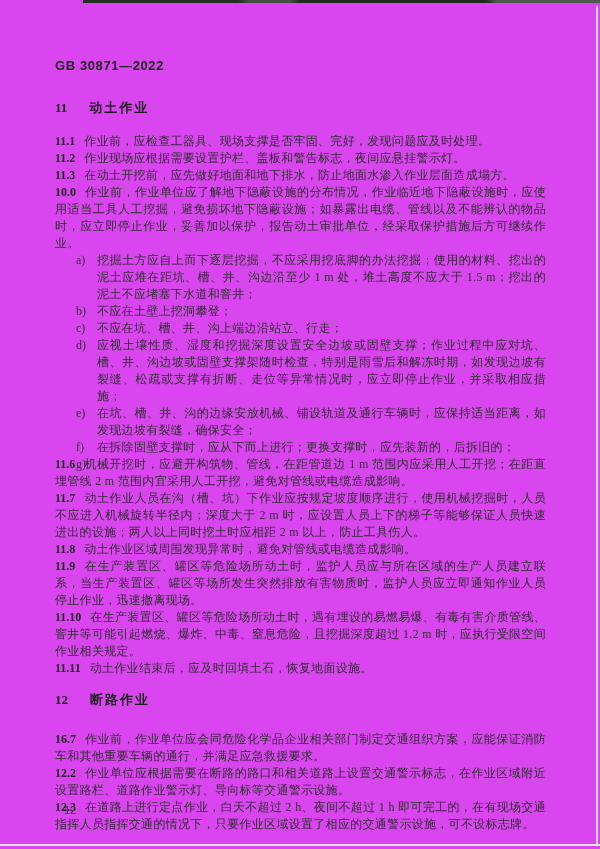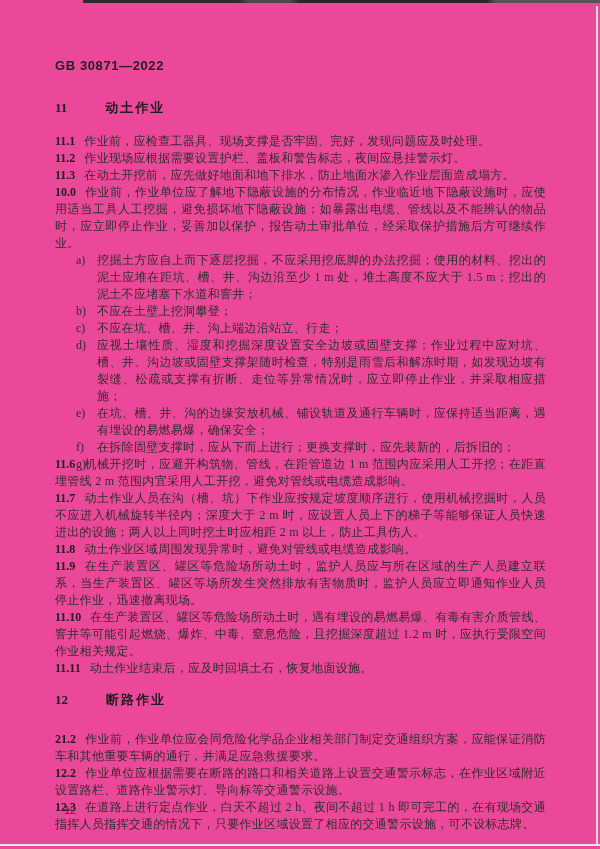--- a/index.html
+++ b/index.html
@@ -4,21 +4,21 @@
 <style>
   html, body { margin: 0; padding: 0; }
   body {
     width: 600px; height: 849px;
     background: #f4f4f4;
     font-family: "Liberation Serif", "DejaVu Serif", serif;
   }
   .scan-page {
     position: relative;
     width: 600px; height: 849px;
-    background: #ec4899;
+    background: #d946ef;
     overflow: hidden;
   }
   .top-edge {
     position: absolute; top: 0; left: 83px; right: 0; height: 3px;
     background: linear-gradient(90deg, #2a2a2a 0 30%, #4a4a4a 32% 40%, #262626 42% 78%, #555 80% 100%);
   }
   .right-edge {
     position: absolute; top: 6px; right: 2px; bottom: 4px; width: 2px;
     background: #d9d9d9;
   }
@@ -38,21 +38,21 @@
     letter-spacing: 0.6px;
     color: #222;
   }
   .sec-head {
     margin: 26px 0 16px 0;
     font-family: "Liberation Sans", sans-serif;
     font-weight: 700;
     font-size: 13px;
     color: #1e1e1e;
   }
-  .sec-head .sec-title { margin-left: 29px; letter-spacing: 2px; font-family: Liberation Serif, serif; }
+  .sec-head .sec-title { margin-left: 13px; letter-spacing: 2px; font-family: Liberation Serif, serif; }
   .sec-head.second { margin: 14px 0 22px 0; }
   .clause {
     margin: 0;
     font-size: 12px;
     line-height: 17px;
     letter-spacing: 0.3px;
     text-align: justify;
     text-justify: inter-character;
   }
   .cnum {
@@ -104,36 +104,36 @@
     <p class="clause"><span class="cnum">11.1</span><span>作业前，应检查工器具、现场支撑是否牢固、完好，发现问题应及时处理。</span></p>
     <p class="clause"><span class="cnum">11.2</span><span>作业现场应根据需要设置护栏、盖板和警告标志，夜间应悬挂警示灯。</span></p>
     <p class="clause"><span class="cnum">11.3</span><span>在动土开挖前，应先做好地面和地下排水，防止地面水渗入作业层面造成塌方。</span></p>
     <p class="clause"><span class="cnum">10.0</span><span>作业前，作业单位应了解地下隐蔽设施的分布情况，作业临近地下隐蔽设施时，应使用适当工具人工挖掘，避免损坏地下隐蔽设施；如暴露出电缆、管线以及不能辨认的物品时，应立即停止作业，妥善加以保护，报告动土审批单位，经采取保护措施后方可继续作业。</span></p>
 
     <div class="items">
       <div class="li"><span class="marker">a)</span><span>挖掘土方应自上而下逐层挖掘，不应采用挖底脚的办法挖掘；使用的材料、挖出的泥土应堆在距坑、槽、井、沟边沿至少 1 m 处，堆土高度不应大于 1.5 m；挖出的泥土不应堵塞下水道和窨井；</span></div>
       <div class="li"><span class="marker">b)</span><span>不应在土壁上挖洞攀登；</span></div>
       <div class="li"><span class="marker">c)</span><span>不应在坑、槽、井、沟上端边沿站立、行走；</span></div>
       <div class="li"><span class="marker">d)</span><span>应视土壤性质、湿度和挖掘深度设置安全边坡或固壁支撑；作业过程中应对坑、槽、井、沟边坡或固壁支撑架随时检查，特别是雨雪后和解冻时期，如发现边坡有裂缝、松疏或支撑有折断、走位等异常情况时，应立即停止作业，并采取相应措施；</span></div>
-      <div class="li"><span class="marker">e)</span><span>在坑、槽、井、沟的边缘安放机械、铺设轨道及通行车辆时，应保持适当距离，遇有埋设的易燃易爆，确保安全；</span></div>
+      <div class="li"><span class="marker">e)</span><span>在坑、槽、井、沟的边缘安放机械、铺设轨道及通行车辆时，应保持适当距离，如发现边坡有裂缝，确保安全；</span></div>
       <div class="li"><span class="marker">f)</span><span>在拆除固壁支撑时，应从下而上进行；更换支撑时，应先装新的，后拆旧的；</span></div>
       <div class="li"><span class="marker">g)</span></div>
     </div>
 
     <p class="clause"><span class="cnum">11.6</span><span>机械开挖时，应避开构筑物、管线，在距管道边 1 m 范围内应采用人工开挖；在距直埋管线 2 m 范围内宜采用人工开挖，避免对管线或电缆造成影响。</span></p>
     <p class="clause"><span class="cnum">11.7</span><span>动土作业人员在沟（槽、坑）下作业应按规定坡度顺序进行，使用机械挖掘时，人员不应进入机械旋转半径内；深度大于 2 m 时，应设置人员上下的梯子等能够保证人员快速进出的设施；两人以上同时挖土时应相距 2 m 以上，防止工具伤人。</span></p>
     <p class="clause"><span class="cnum">11.8</span><span>动土作业区域周围发现异常时，避免对管线或电缆造成影响。</span></p>
     <p class="clause"><span class="cnum">11.9</span><span>在生产装置区、罐区等危险场所动土时，监护人员应与所在区域的生产人员建立联系，当生产装置区、罐区等场所发生突然排放有害物质时，监护人员应立即通知作业人员停止作业，迅速撤离现场。</span></p>
     <p class="clause"><span class="cnum">11.10</span><span>在生产装置区、罐区等危险场所动土时，遇有埋设的易燃易爆、有毒有害介质管线、窨井等可能引起燃烧、爆炸、中毒、窒息危险，且挖掘深度超过 1.2 m 时，应执行受限空间作业相关规定。</span></p>
     <p class="clause"><span class="cnum">11.11</span><span>动土作业结束后，应及时回填土石，恢复地面设施。</span></p>
 
     <div class="sec-head second">
       <span class="cnum">12</span><span class="sec-title">断路作业</span>
     </div>
 
-    <p class="clause"><span class="cnum">21.2</span><span>作业前，作业单位应会同危险化学品企业相关部门制定交通组织方案，应能保证消防车和其他重要车辆的通行，并满足应急救援要求。</span></p>
+    <p class="clause"><span class="cnum">16.7</span><span>作业前，作业单位应会同危险化学品企业相关部门制定交通组织方案，应能保证消防车和其他重要车辆的通行，并满足应急救援要求。</span></p>
     <p class="clause"><span class="cnum">12.2</span><span>作业单位应根据需要在断路的路口和相关道路上设置交通警示标志，在作业区域附近设置路栏、道路作业警示灯、导向标等交通警示设施。</span></p>
     <p class="clause"><span class="cnum">12.3</span><span>在道路上进行定点作业，白天不超过 2 h、夜间不超过 1 h 即可完工的，在有现场交通指挥人员指挥交通的情况下，只要作业区域设置了相应的交通警示设施，可不设标志牌。</span></p>
 
   </div>
 
   <div class="page-num">12</div>
 </div>
 
 </body></html>

